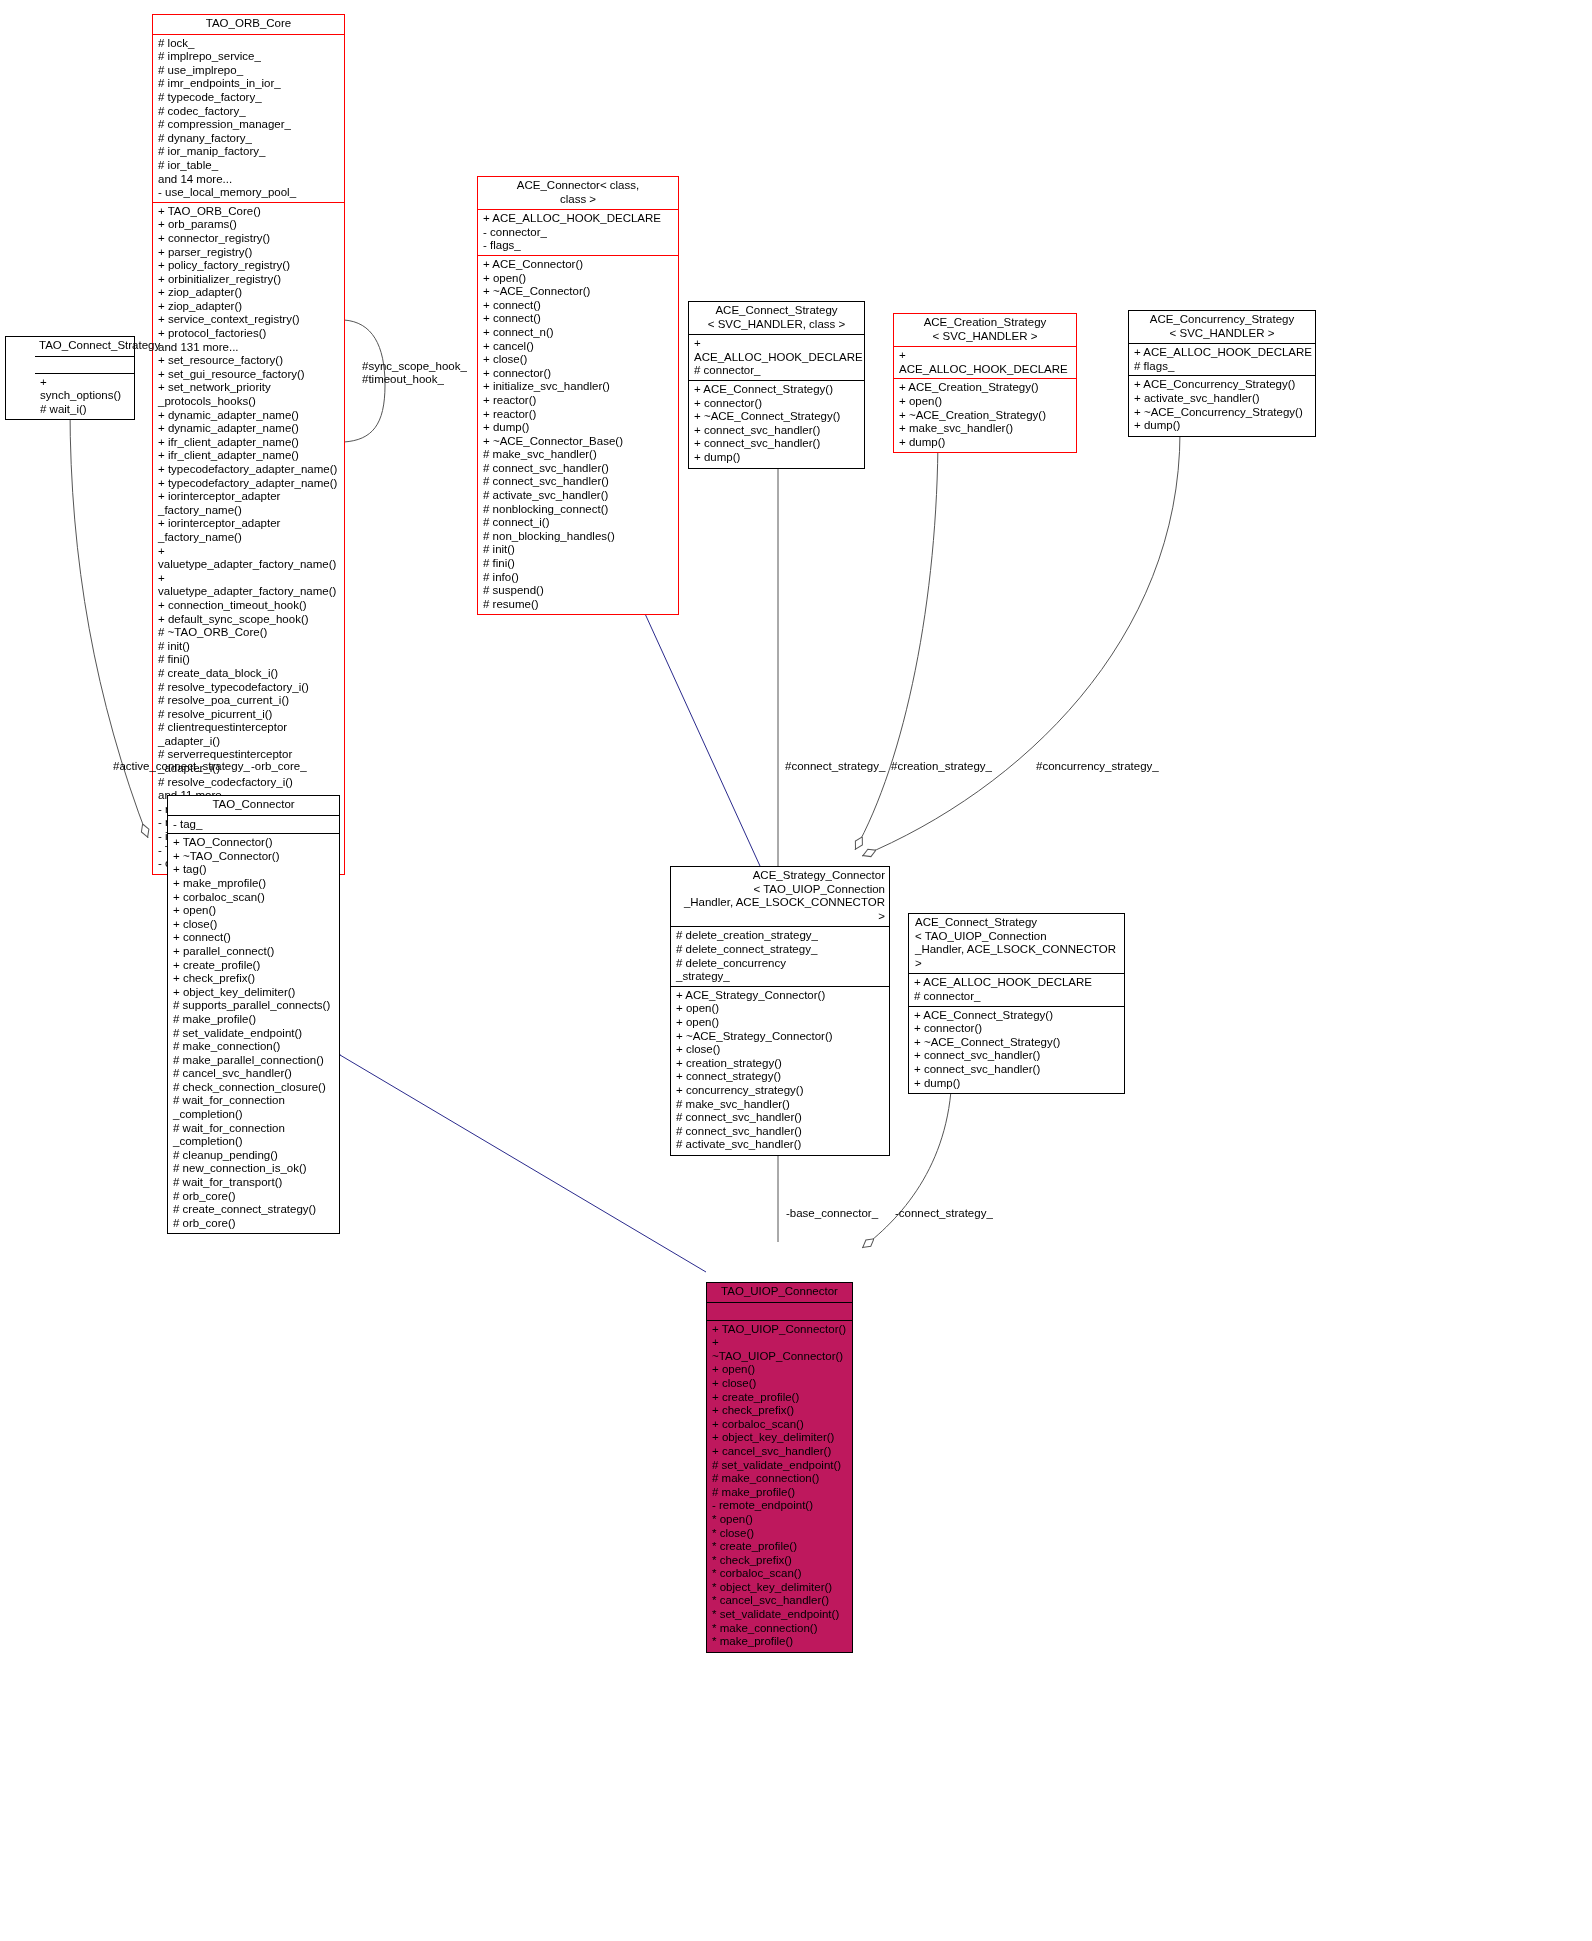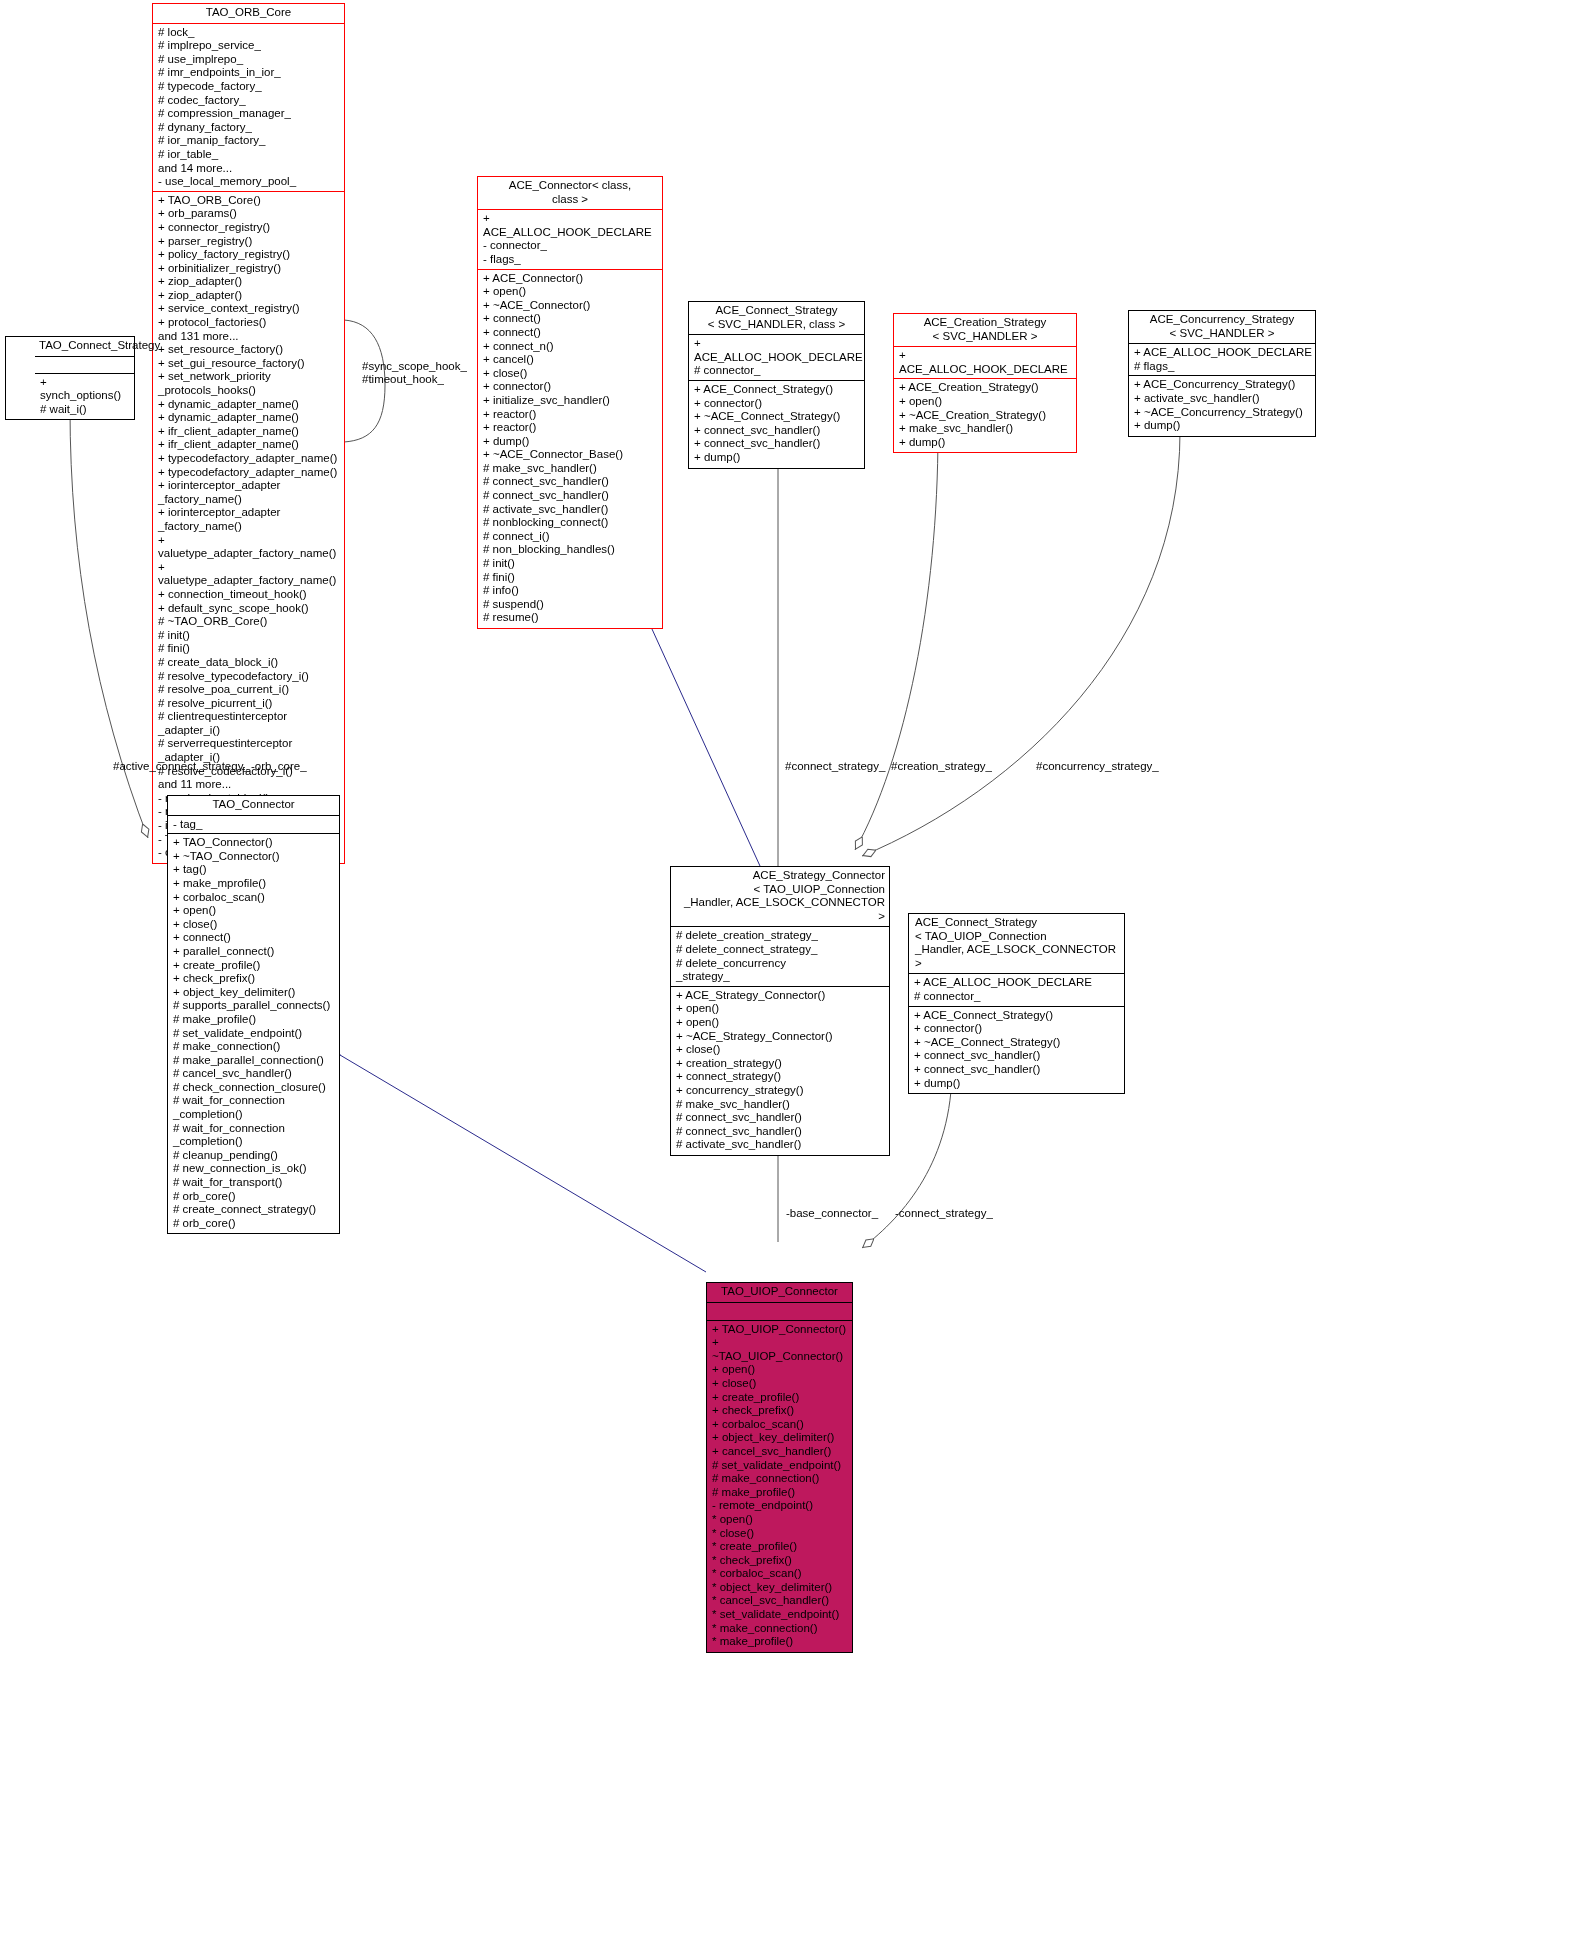--- a/index.html
+++ b/index.html
@@ -97,21 +97,21 @@
 
     <path d="M1180,432 C1180,640 1020,790 862,856" fill="none" stroke="#555555" stroke-width="1" marker-end="url(#hollowDiamond)"></path>
 
     <path d="M340,1055 L706,1272" fill="none" stroke="#2a2a8c" stroke-width="1" marker-start="url(#hollowTri)"></path>
 
     <path d="M778,1116 L778,1242" fill="none" stroke="#555555" stroke-width="1"></path>
 
     <path d="M952,1068 C952,1160 905,1215 862,1248" fill="none" stroke="#555555" stroke-width="1" marker-end="url(#hollowDiamond)"></path>
   </svg>
 
-  <div class="umlbox red" style="left:152px; top:3px; width:193px;">
+  <div class="umlbox red" style="left:152px; top:14px; width:193px;">
     <div class="uml-title">TAO_ORB_Core</div>
     <div class="uml-attrs">
       <div class="uml-row"># lock_</div>
       <div class="uml-row"># implrepo_service_</div>
       <div class="uml-row"># use_implrepo_</div>
       <div class="uml-row"># imr_endpoints_in_ior_</div>
       <div class="uml-row"># typecode_factory_</div>
       <div class="uml-row"># codec_factory_</div>
       <div class="uml-row"># compression_manager_</div>
       <div class="uml-row"># dynany_factory_</div>
@@ -173,21 +173,21 @@
 
   <div class="umlbox" style="left:5px; top:336px; width:130px;padding-left:29px;">
     <div class="uml-title">TAO_Connect_Strategy</div>
     <div class="uml-attrs" style="height:12px;"></div>
     <div class="uml-ops">
       <div class="uml-row">+ synch_options()</div>
       <div class="uml-row"># wait_i()</div>
     </div>
   </div>
 
-  <div class="umlbox red" style="left:477px; top:176px; width:186px;">
+  <div class="umlbox red" style="left:477px; top:176px; width:202px;">
     <div class="uml-title">ACE_Connector&lt; class,
             class &gt;</div>
     <div class="uml-attrs">
       <div class="uml-row">+ ACE_ALLOC_HOOK_DECLARE</div>
       <div class="uml-row">- connector_</div>
       <div class="uml-row">- flags_</div>
     </div>
     <div class="uml-ops">
       <div class="uml-row">+ ACE_Connector()</div>
       <div class="uml-row">+ open()</div>

